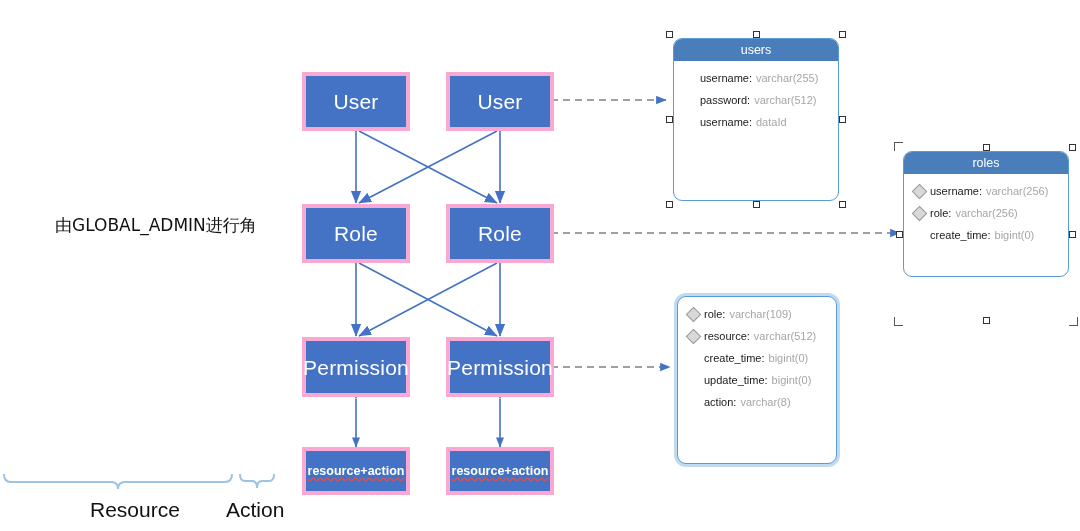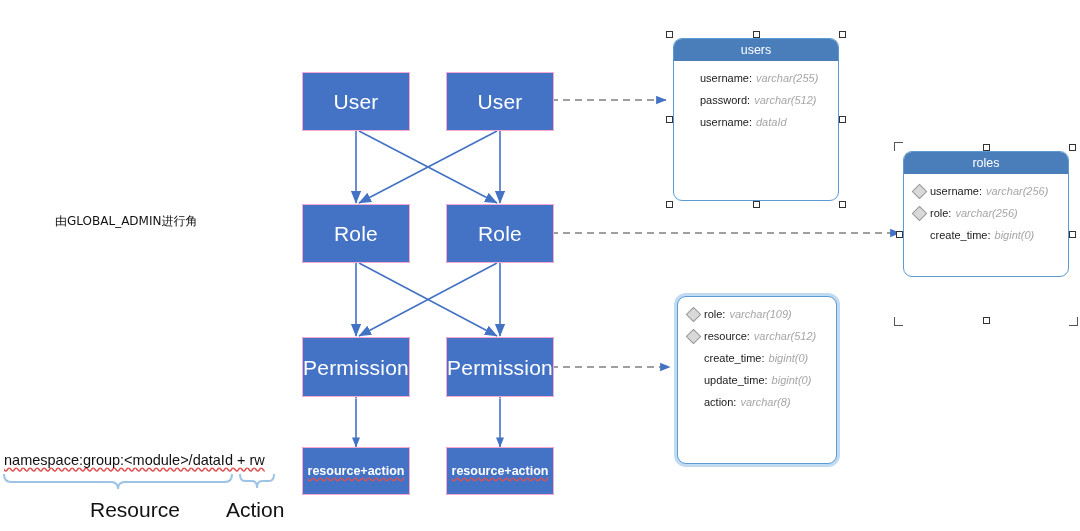--- a/index.html
+++ b/index.html
@@ -6,21 +6,21 @@
   body{
     width:1080px;height:531px;background:#ffffff;
     font-family:"Liberation Sans","DejaVu Sans",sans-serif;
     overflow:hidden;position:relative;
   }
   #stage{position:absolute;left:0;top:0;width:1080px;height:531px;}
   #wires{position:absolute;left:0;top:0;width:1080px;height:531px;pointer-events:none;}
 
   
   .pbox{
-    position:absolute;background:#4472C4;border:1px solid #f9a8d4;
+    position:absolute;background:#4472C4;border:4px solid #f9a8d4;
     display:flex;align-items:center;justify-content:center;
     color:#ffffff;box-sizing:border-box;
   }
   .pbox .lbl{font-size:21px;line-height:1;letter-spacing:.2px;}
   .pbox.small .lbl{font-size:12.5px;font-weight:bold;letter-spacing:0;}
   .squig{
     text-decoration:underline wavy #e05050;
     text-decoration-skip-ink:none;
     text-underline-offset:2px;
   }
@@ -44,35 +44,35 @@
     padding-left:10px;font-size:11px;white-space:nowrap;
   }
   .keyicon{
     width:9px;height:9px;flex:0 0 9px;margin-right:5px;
     background:#d9d9d9;border:1px solid #9a9a9a;
     transform:rotate(45deg);
   }
   .keyicon.blank{background:transparent;border-color:transparent;}
   .fname{font-weight:normal;color:#1a1a1a;}
   .fcolon{color:#1a1a1a;}
-  .ftype{color:#a6a6a6;margin-left:4px;font-style:italic;}
+  .ftype{color:#a6a6a6;margin-left:4px;}
 
   
   .handle{
     position:absolute;width:7px;height:7px;background:#ffffff;
     border:1px solid #333333;box-sizing:border-box;
   }
   .crop{position:absolute;width:9px;height:9px;box-sizing:border-box;}
   .crop.tl{border-left:1.2px solid #555;border-top:1.2px solid #555;}
   .crop.bl{border-left:1.2px solid #555;border-bottom:1.2px solid #555;}
   .crop.br{border-right:1.2px solid #555;border-bottom:1.2px solid #555;}
 
   
   .cntext{
-    position:absolute;font-size:12px;color:#111;line-height:1.55;
+    position:absolute;font-size:17px;color:#111;line-height:1.55;
     font-family:"DejaVu Sans","Liberation Sans",sans-serif;
   }
   .formula{
     position:absolute;font-size:14.5px;color:#111;white-space:nowrap;
     font-family:"Liberation Sans","DejaVu Sans",sans-serif;
   }
   .bracelabel{position:absolute;font-size:21px;color:#111;}
 </style>
 </head>
 <body>
@@ -249,23 +249,20 @@
         <div class="frow">
           <span class="keyicon blank"></span>
           <span class="fname">action</span>
             <span class="fcolon">:</span>
           <span class="ftype">varchar(8)</span>
         </div>
       </div>
     </div>
   </div>
 
-  <div class="formula" style="left:4px;top:452px;">
-    <span class="squig">namespace:group:&lt;module&gt;/dataId + rw</span>
-  </div>
 
   <svg style="position:absolute;left:0px;top:470px;width:290px;height:26px;" viewBox="0 0 290 26" xmlns="http://www.w3.org/2000/svg">
     <path d="M4,4 Q4,12 11,12 L111,12 Q118,12 118,19 Q118,12 125,12 L225,12 Q232,12 232,4" stroke="#9DC3E6" stroke-width="2" fill="none"></path>
     <path d="M240,4 Q240,11 245,11 L252,11 Q257,11 257,18 Q257,11 262,11 L269,11 Q274,11 274,4" stroke="#9DC3E6" stroke-width="2" fill="none"></path>
   </svg>
 
   <div class="bracelabel" style="left:90px;top:498px;">Resource</div>
   <div class="bracelabel" style="left:226px;top:498px;">Action</div>
 
 </div>

